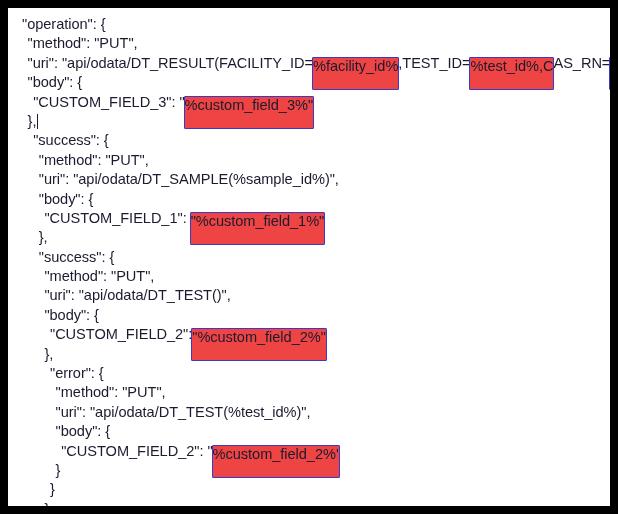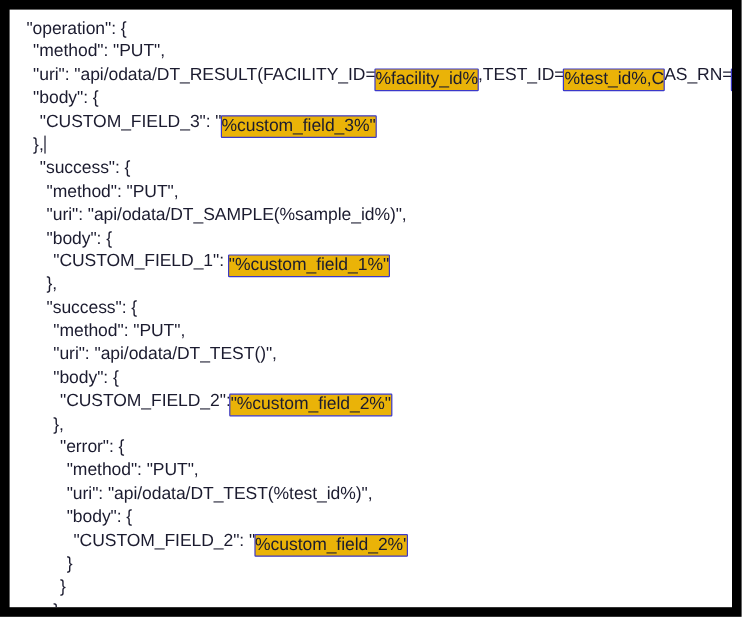--- a/index.html
+++ b/index.html
@@ -53,27 +53,27 @@
   }
 
   .code-line .seg {
     white-space: pre;
   }
 
   
   .tok-box {
     display: inline-block;
     position: relative;
-    background: #eab308;
+    background: #ef4444;
     border: 1.3px solid #3b39c9;
     border-radius: 1px;
     padding: 0px 0px;
     margin: 0 -1px;
     line-height: 16.4px;
-    height: 19px;
+    height: 33px;
     vertical-align: -3px;
     white-space: pre;
     box-sizing: border-box;
     color: #1b1b2f;
   }
 
   
   .caret {
     display: inline-block;
     width: 1px;

